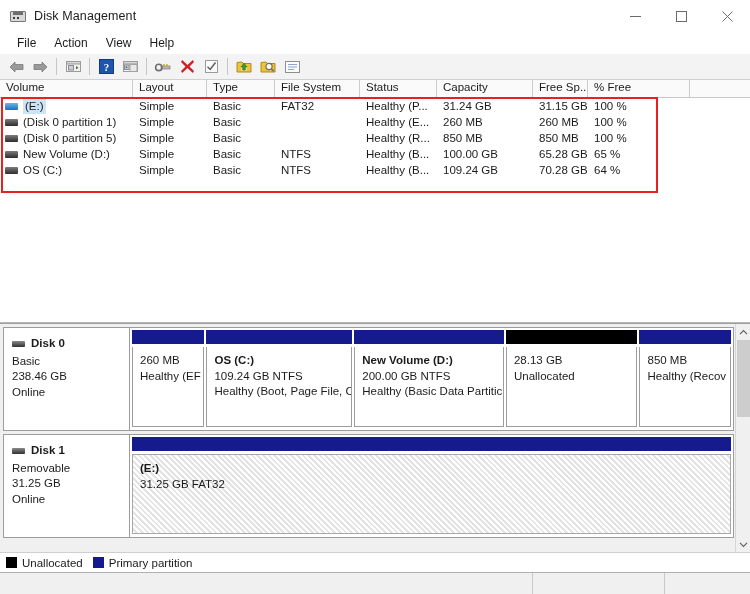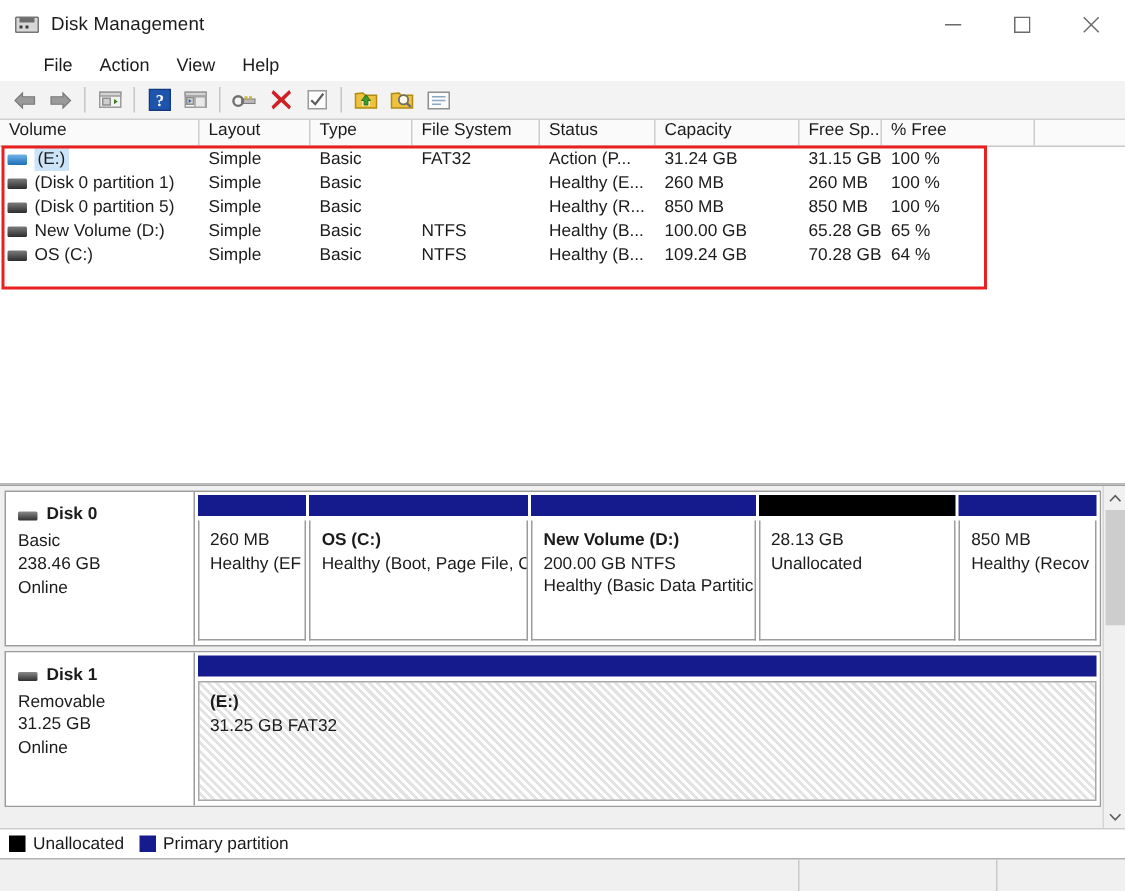--- a/index.html
+++ b/index.html
@@ -68,21 +68,21 @@
     display: flex; align-items: center; justify-content: center;
     color: #6a6a6a;
   }
   .win-btn svg { display: block; }
 
   
   .menubar {
     height: 22px;
     background: #ffffff;
     display: flex; align-items: center;
-    padding-left: 20px;
+    padding-left: 8px;
     flex: 0 0 auto;
   }
   .menu-item {
     font-size: 12px; color: #1b1b1b;
     padding: 2px 9px;
     white-space: nowrap;
   }
 
   
   .toolbar {
@@ -423,21 +423,21 @@
     <div class="rows">
 
       <div class="lp-row">
         <div class="cell vol c-vol">
           <span class="vol-icon blue"></span>
           <span class="sel-text">(E:)</span>
         </div>
         <div class="cell c-lay">Simple</div>
         <div class="cell c-typ">Basic</div>
         <div class="cell c-fs">FAT32</div>
-        <div class="cell c-sta">Action (P...</div>
+        <div class="cell c-sta">Healthy (P...</div>
         <div class="cell c-cap">31.24 GB</div>
         <div class="cell c-free">31.15 GB</div>
         <div class="cell c-pct">100 %</div>
       </div>
 
       <div class="lp-row">
         <div class="cell vol c-vol">
           <span class="vol-icon"></span>
           <span>(Disk 0 partition 1)</span>
         </div>
@@ -517,20 +517,21 @@
             <div class="part-name"></div>
             <div>260 MB</div>
             <div>Healthy (EF</div>
           </div>
         </div>
 
         <div class="part" style="flex:153 1 0;">
           <div class="part-bar"></div>
           <div class="part-body">
             <div class="part-name">OS  (C:)</div>
+            <div>109.24 GB NTFS</div>
             <div>Healthy (Boot, Page File, C</div>
           </div>
         </div>
 
         <div class="part" style="flex:157 1 0;">
           <div class="part-bar"></div>
           <div class="part-body">
             <div class="part-name">New Volume  (D:)</div>
             <div>200.00 GB NTFS</div>
             <div>Healthy (Basic Data Partitic</div>

